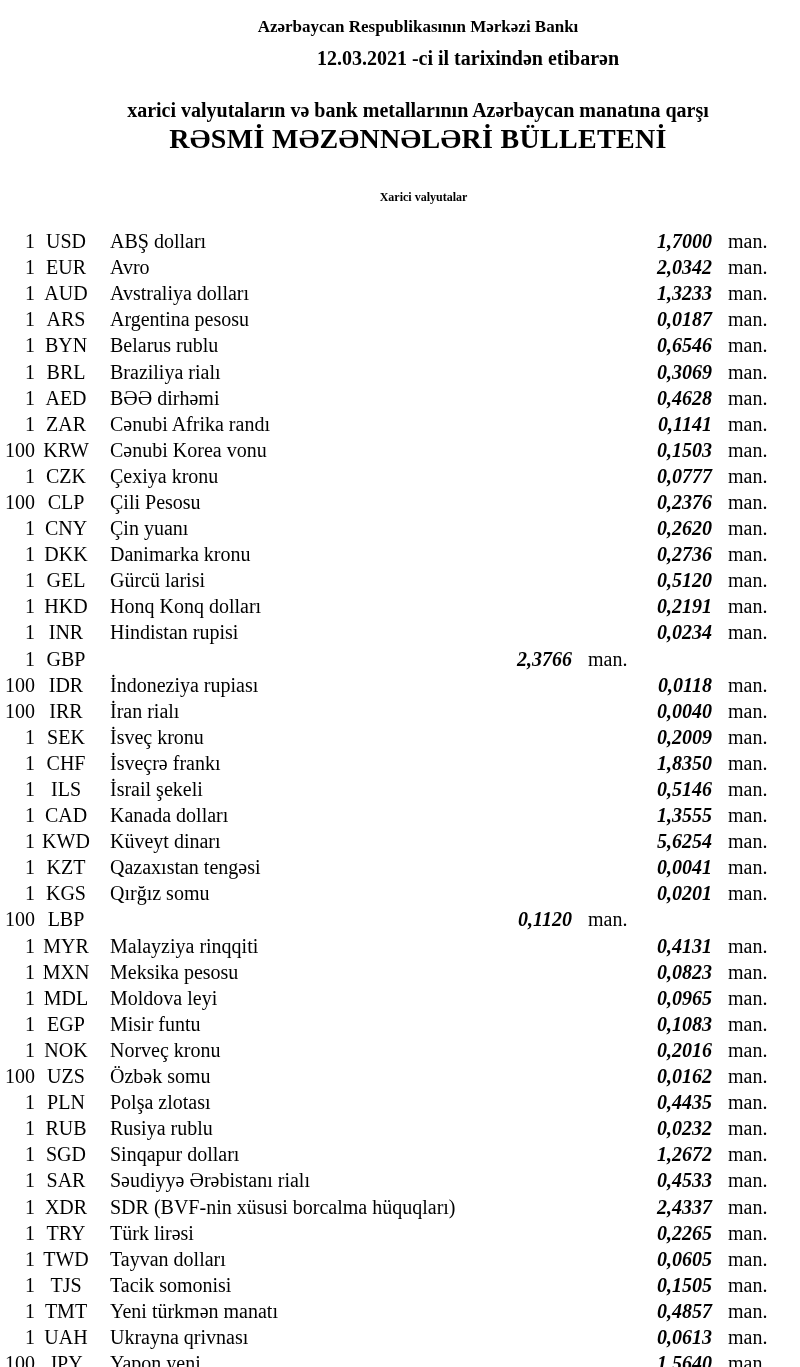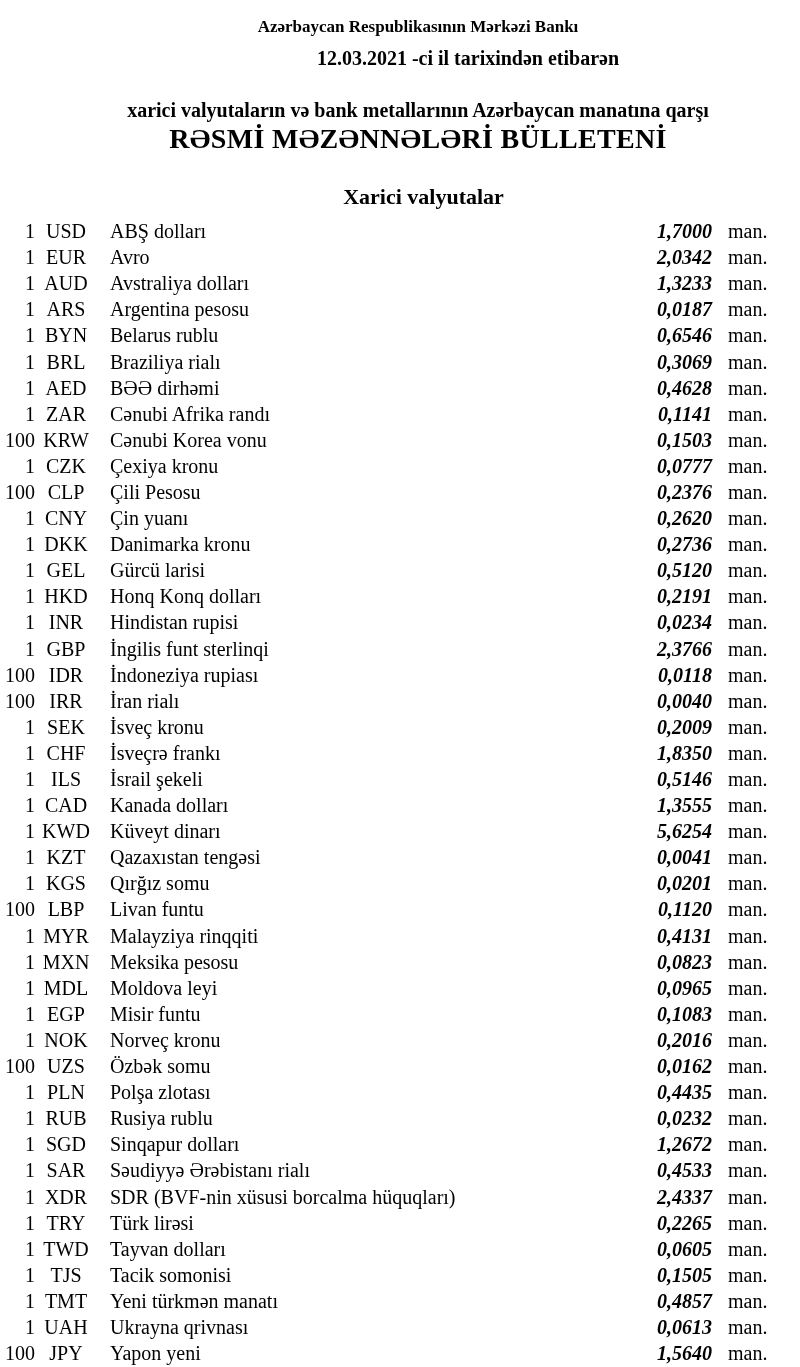--- a/index.html
+++ b/index.html
@@ -41,24 +41,24 @@
     line-height: 28px;
     margin-top: 24px;
   }
   .bulletin-line {
     font-size: 28px;
     font-weight: 700;
     line-height: 30px;
     letter-spacing: 0.3px;
   }
   .section-title {
-    margin: 30px 0 8px 0;
+    margin: 30px 0 18px 0;
     padding-left: 47px;
     text-align: center;
-    font-size: 22px;
+    font-size: 12px;
     font-weight: 700;
     line-height: 26px;
   }
   .rates-table {
     margin-top: 3px;
   }
   .rate-row {
     display: grid;
     grid-template-columns: 35px 62px 1fr 140px 75px;
     height: 26.1px;
@@ -229,21 +229,20 @@
     <span class="cell qty">1</span>
     <span class="cell code">INR</span>
     <span class="cell name">Hindistan rupisi</span>
     <span class="cell rate">0,0234</span>
     <span class="cell unit">man.</span>
   </div>
 
   <div class="rate-row">
     <span class="cell qty">1</span>
     <span class="cell code">GBP</span>
-    <span class="cell name">İngilis funt sterlinqi</span>
     <span class="cell rate">2,3766</span>
     <span class="cell unit">man.</span>
   </div>
 
   <div class="rate-row">
     <span class="cell qty">100</span>
     <span class="cell code">IDR</span>
     <span class="cell name">İndoneziya rupiası</span>
     <span class="cell rate">0,0118</span>
     <span class="cell unit">man.</span>
@@ -309,21 +308,20 @@
     <span class="cell qty">1</span>
     <span class="cell code">KGS</span>
     <span class="cell name">Qırğız somu</span>
     <span class="cell rate">0,0201</span>
     <span class="cell unit">man.</span>
   </div>
 
   <div class="rate-row">
     <span class="cell qty">100</span>
     <span class="cell code">LBP</span>
-    <span class="cell name">Livan funtu</span>
     <span class="cell rate">0,1120</span>
     <span class="cell unit">man.</span>
   </div>
 
   <div class="rate-row">
     <span class="cell qty">1</span>
     <span class="cell code">MYR</span>
     <span class="cell name">Malayziya rinqqiti</span>
     <span class="cell rate">0,4131</span>
     <span class="cell unit">man.</span>

